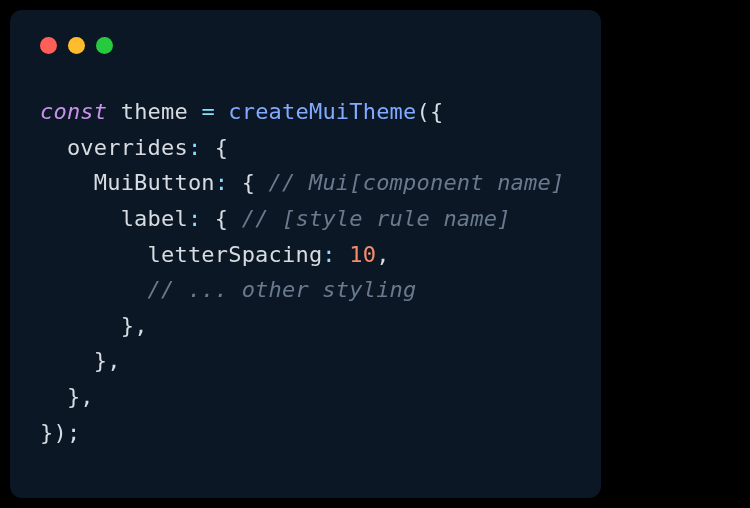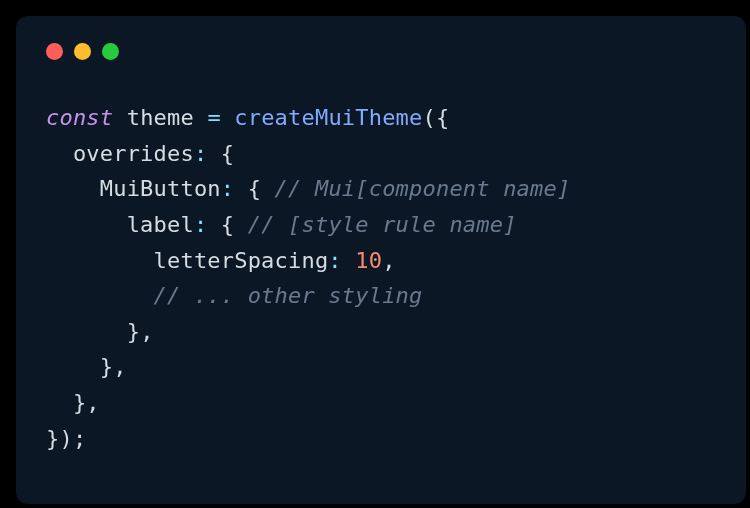--- a/index.html
+++ b/index.html
@@ -6,23 +6,23 @@
     body {
       background: #000;
       width: 750px;
       height: 508px;
       overflow: hidden;
       font-family: ui-monospace, "SF Mono", Menlo, Consolas, monospace;
     }
     .window {
       background: #0b1724;
       border-radius: 12px;
-      width: 730px;
+      width: 591px;
       height: 488px;
-      margin: 16px;
+      margin: 10px;
       padding: 0;
       overflow: hidden;
     }
     .titlebar {
       display: flex;
       align-items: center;
       gap: 11px;
       padding: 22px 0 0 30px;
       height: 48px;
     }

